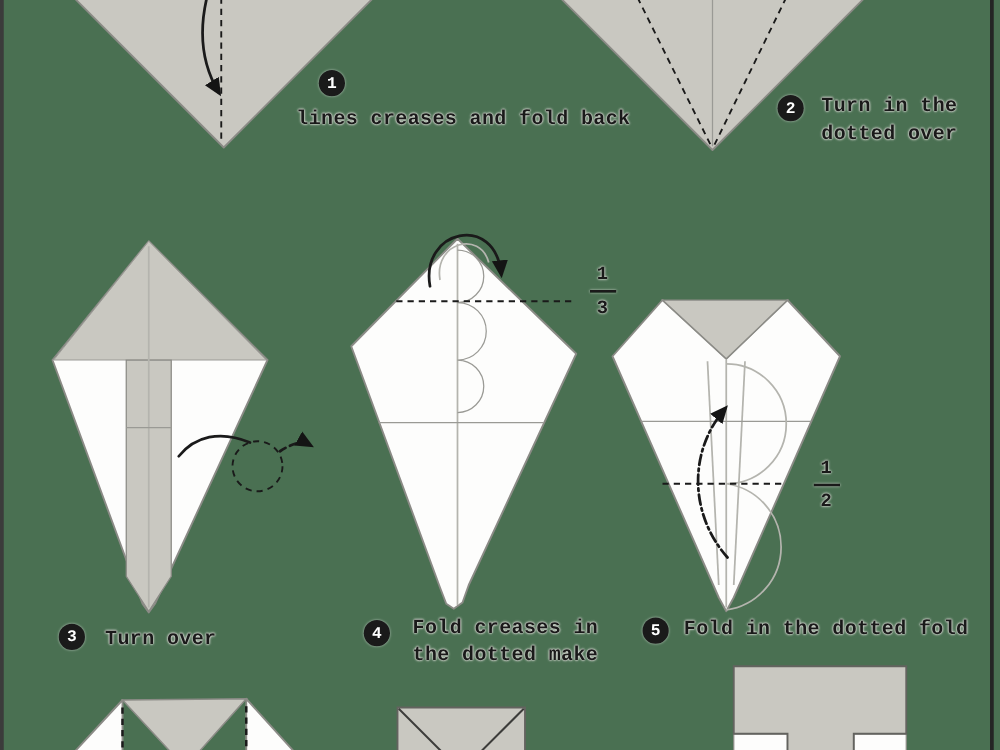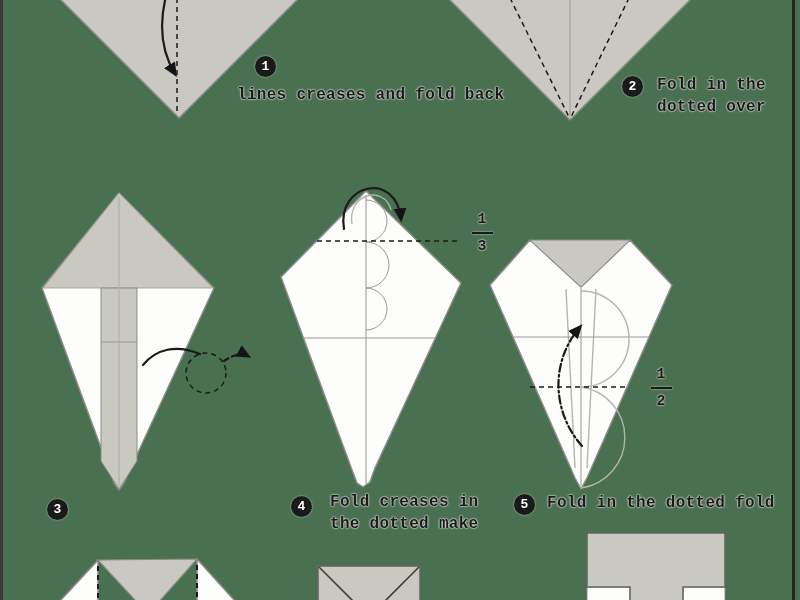--- a/index.html
+++ b/index.html
@@ -113,22 +113,25 @@
   <div class="badge" style="left:255px;top:56px">1</div>
   <div class="badge" style="left:622px;top:76px">2</div>
   <div class="badge" style="left:47px;top:499px">3</div>
   <div class="badge" style="left:291px;top:496px">4</div>
   <div class="badge" style="left:514px;top:494px">5</div>
 
   <div class="lines" style="left:237px;top:84px">
     <div>lines creases and fold back</div>
   </div>
   <div class="lines" style="left:657px;top:74px">
-    <div>Fold in the</div>
+    <div>Turn in the</div>
     <div>dotted over</div>
+  </div>
+  <div class="lines" style="left:84px;top:500px">
+    <div>Turn over</div>
   </div>
   <div class="lines" style="left:330px;top:491px">
     <div>Fold creases in</div>
     <div>the dotted make</div>
   </div>
   <div class="lines" style="left:547px;top:492px">
     <div>Fold in the dotted fold</div>
   </div>
 
   <div class="frac" style="left:467px;top:208px">

